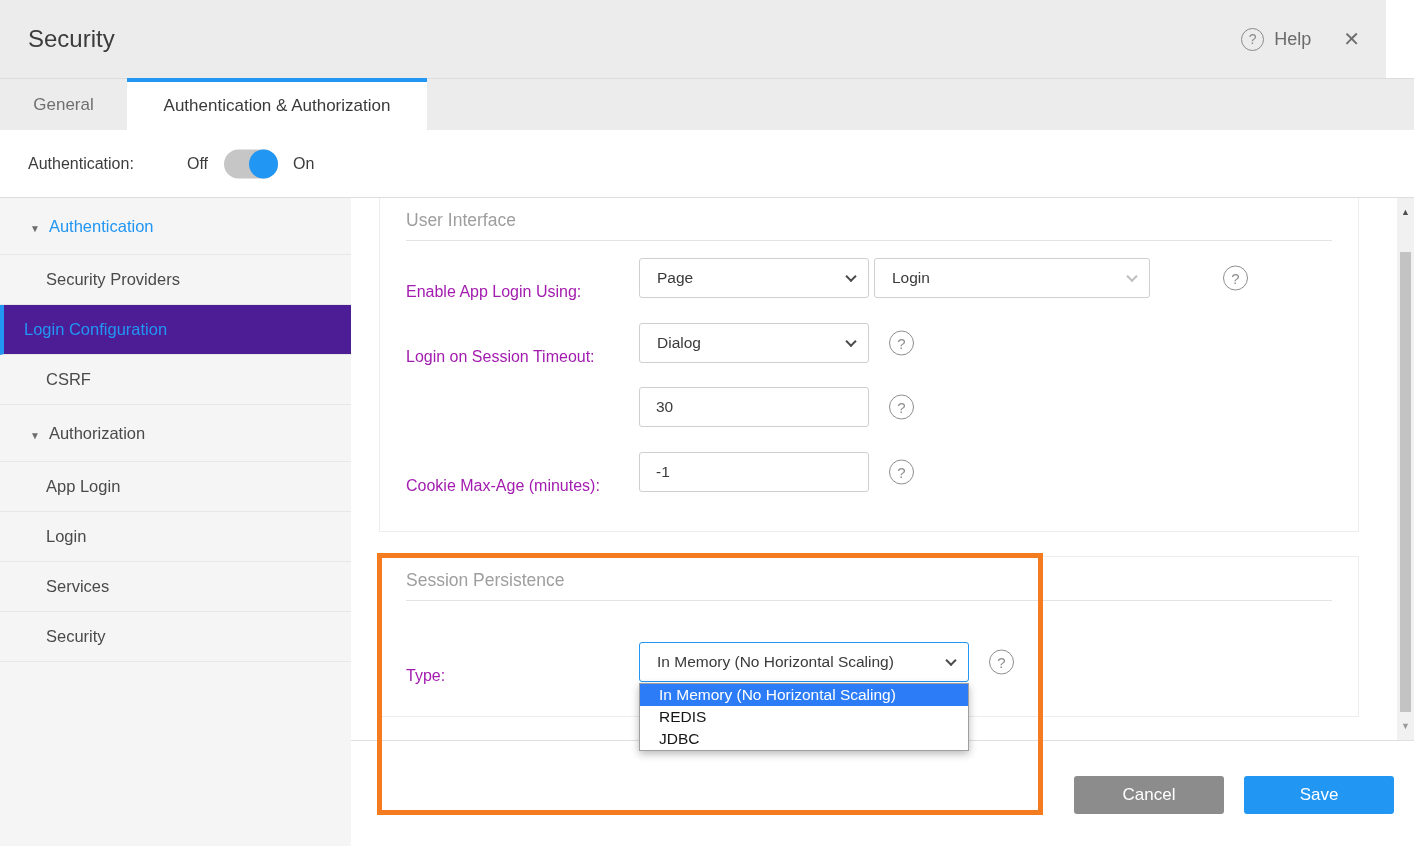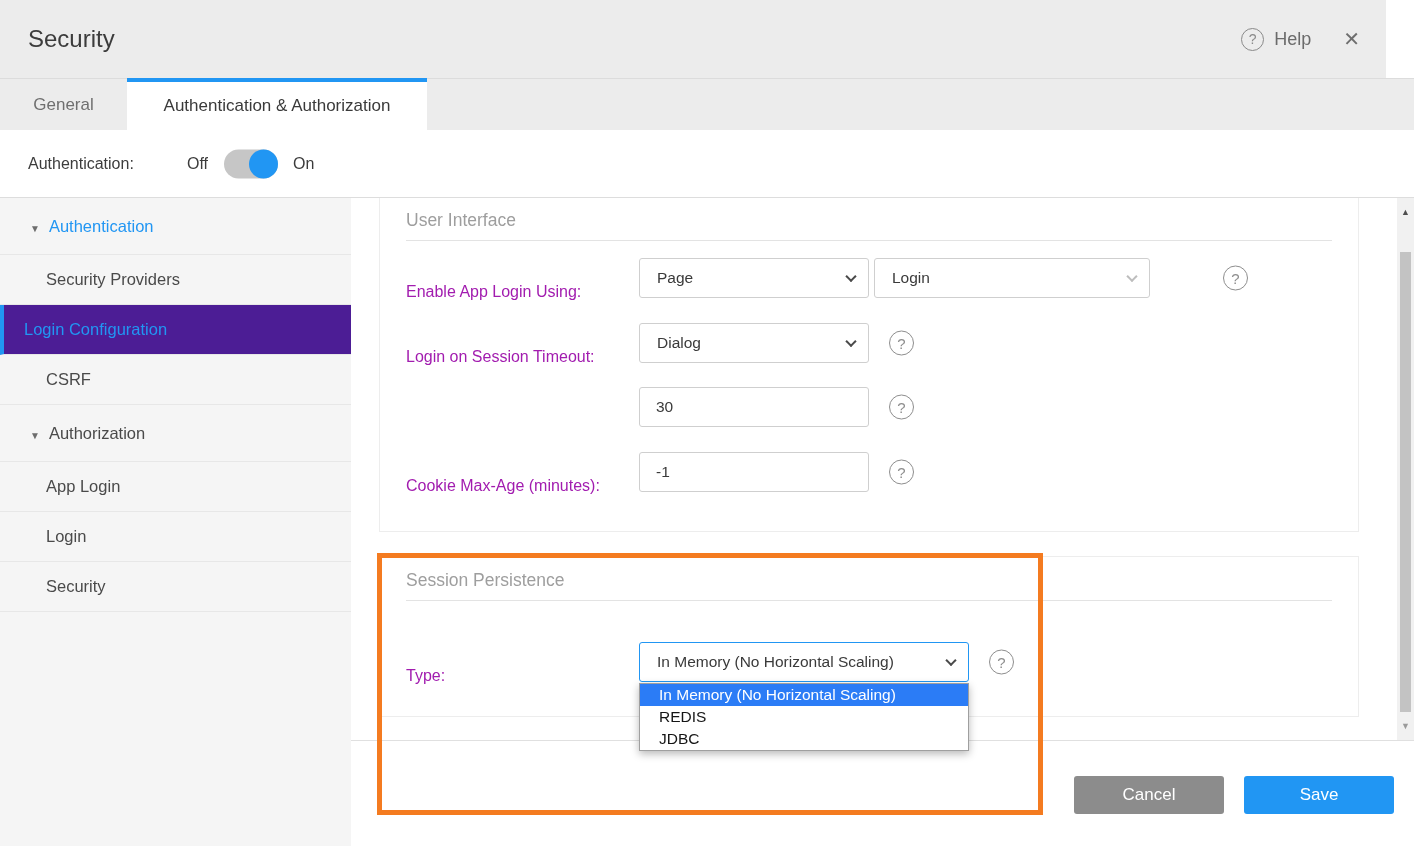--- a/index.html
+++ b/index.html
@@ -157,20 +157,23 @@
       <span class="tri"></span>
       <span class="grp-label">Authorization</span>
     </div>
     <div class="side-row item">
       <span>App Login</span>
     </div>
     <div class="side-row item">
       <span>Login</span>
     </div>
     <div class="side-row item">
+      <span>Services</span>
+    </div>
+    <div class="side-row item">
       <span>Security</span>
     </div>
   </div>
 
   <div class="main">
 
     <div class="panel panel-ui">
       <div class="panel-head">User Interface</div>
 
       <div class="form-row row1">

